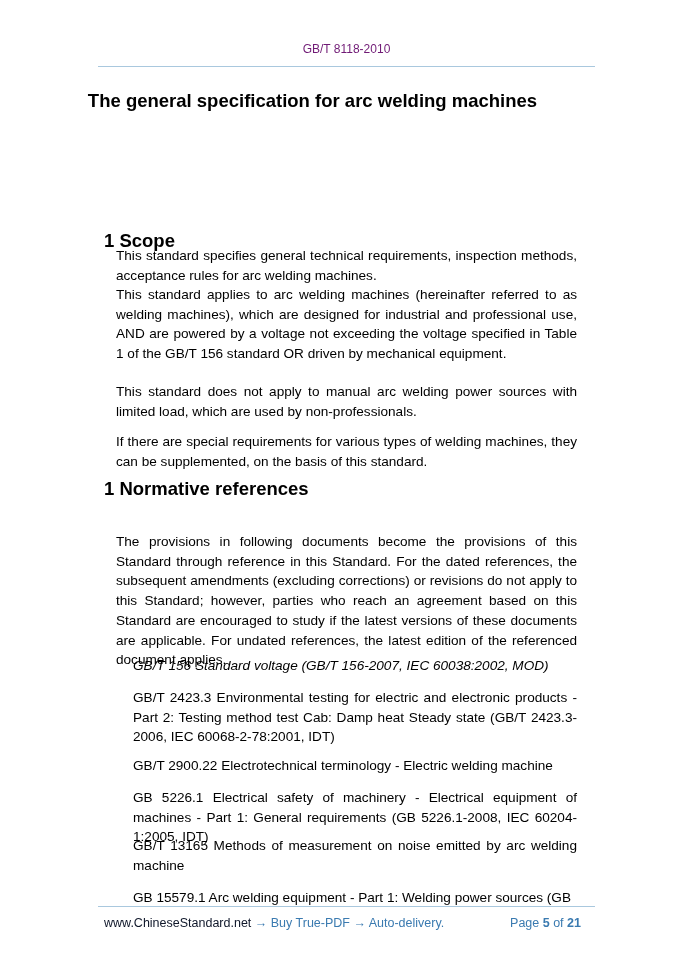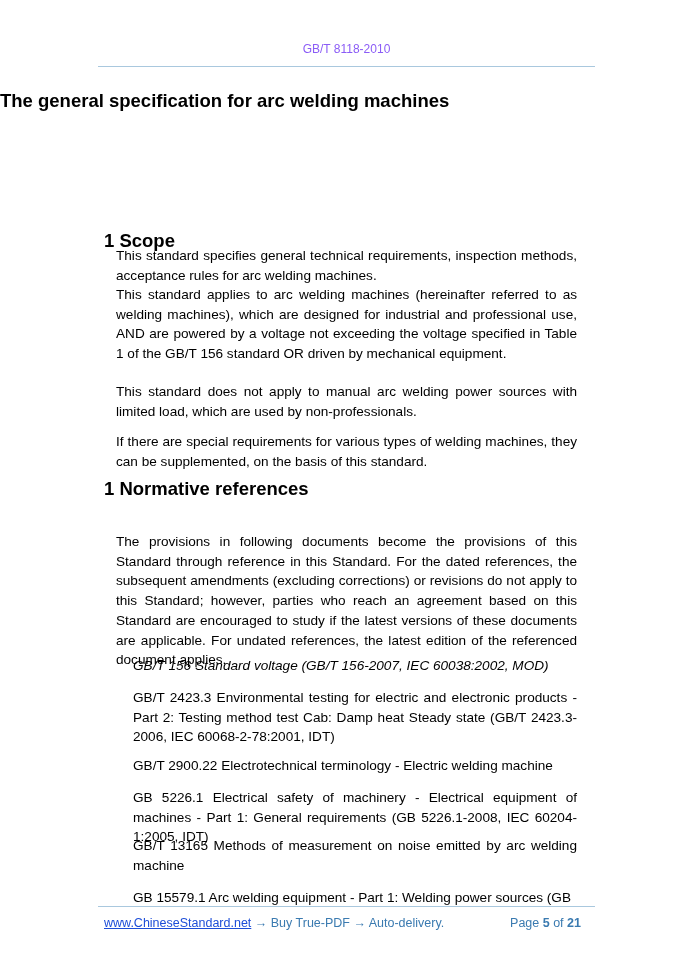--- a/index.html
+++ b/index.html
@@ -1,29 +1,29 @@
 <!DOCTYPE html>
 <html><head>
   <meta charset="utf-8">
   <style>
     html, body { margin: 0; padding: 0; background: #ffffff; }
     body { width: 693px; height: 980px; position: relative; overflow: hidden;
            font-family: "Liberation Sans", sans-serif; color: #000; }
     .header { position: absolute; top: 42px; left: 0; width: 693px; text-align: center;
-              font-size: 12px; color: #8b5cf6; }
+              font-size: 12px; color: #701a75; }
     .header-rule { position: absolute; top: 66px; left: 98px; width: 497px; height: 1px; background: #a9c8de; }
-    .title { position: absolute; top: 90px; left: 0; width: 625px; 
+    .title { position: absolute; top: 90px; left: 0; width: 625px; text-align: center;
              font-size: 18.5px; font-weight: bold; }
     .content { position: absolute; left: 104px; width: 485px; }
     h2 { position: absolute; left: 104px; margin: 0; font-size: 18.5px; font-weight: bold; }
     p { margin: 12px; font-size: 13.6px; line-height: 19.7px; text-align: justify; }
     .ref { position: absolute; left: 121px; width: 468px; }
     .footer-rule { position: absolute; top: 906px; left: 98px; width: 497px; height: 1px; background: #a9c8de; }
     .footer { position: absolute; top: 916px; left: 104px; width: 485px; font-size: 12.5px; color: #3a7ab0; }
-    .footer a { color: #1d4ed8; text-decoration: underline; }
+    .footer a { color: #0f172a; }
     .page { position: absolute; right: 8px; top: 0; }
     .page b { font-weight: bold; }
   </style>
 </head>
 <body>
 
 <div class="header">GB/T 8118-2010</div>
 <div class="header-rule"></div>
 
 <div class="title">The general specification for arc welding machines</div>

